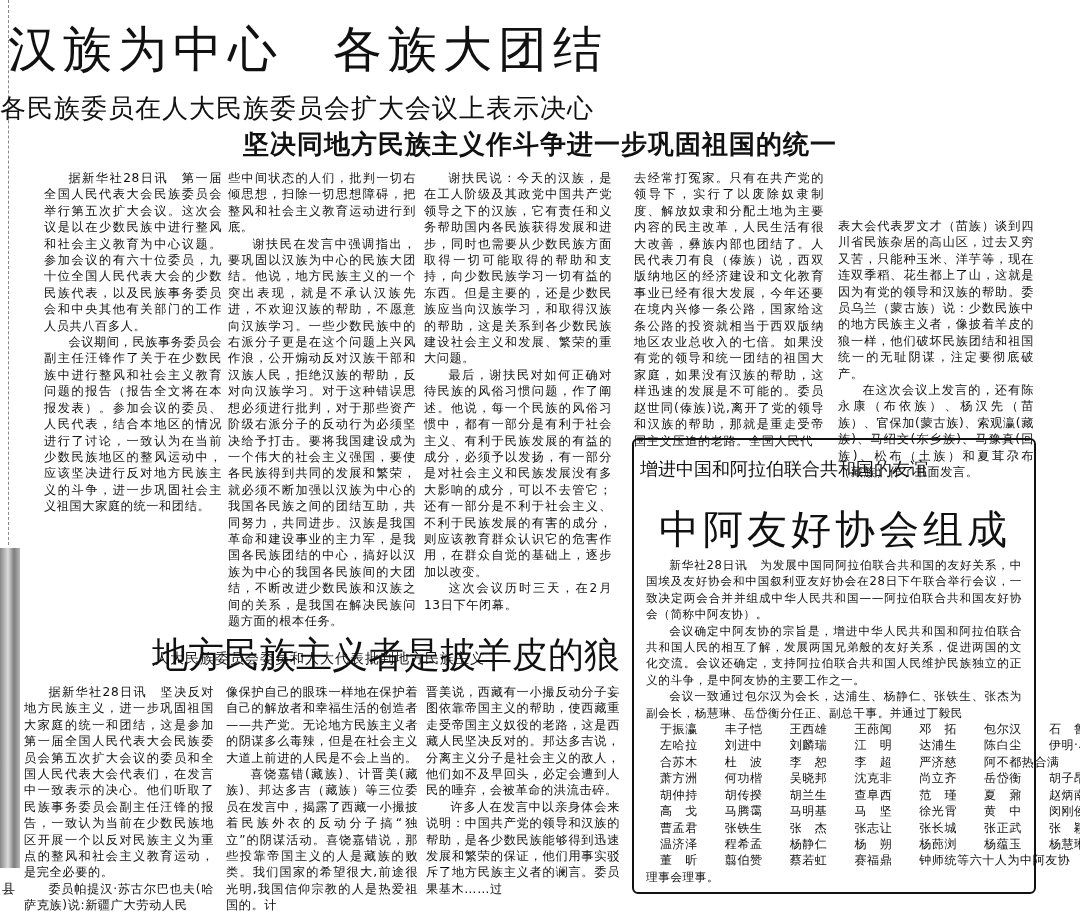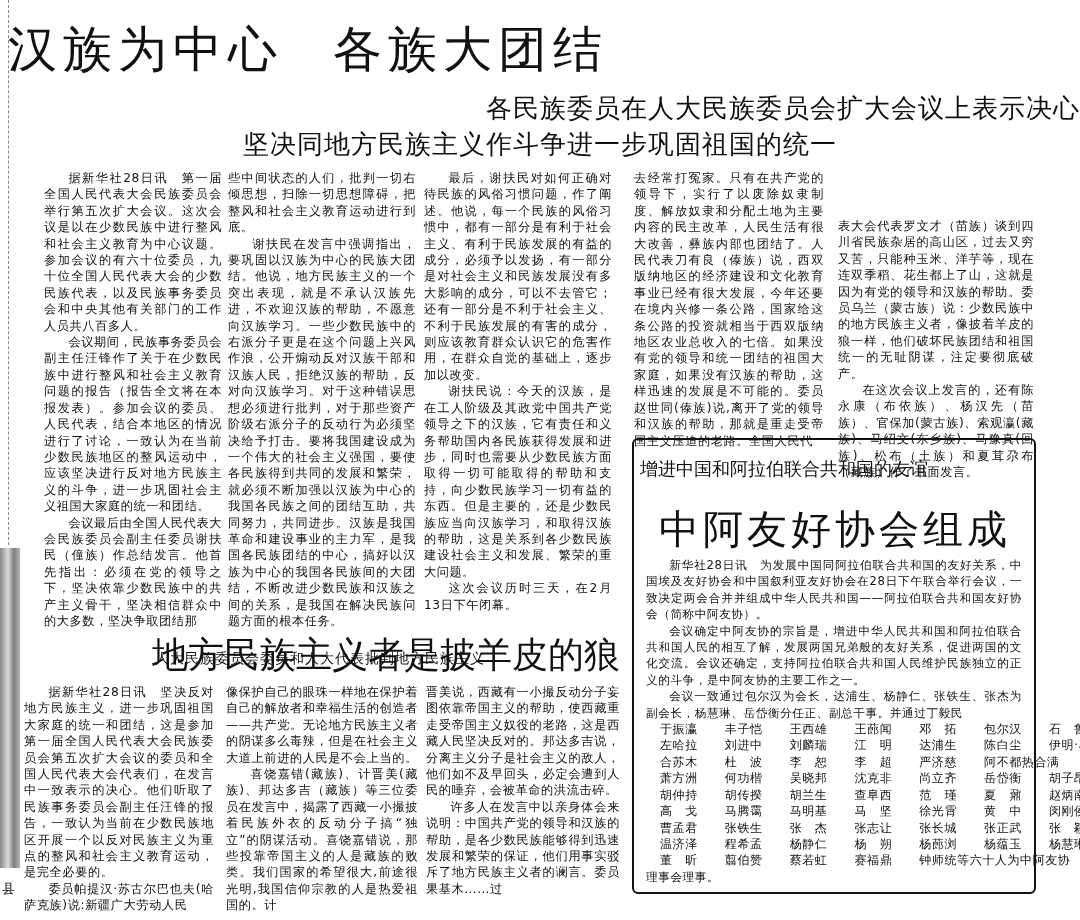--- a/index.html
+++ b/index.html
@@ -3,22 +3,22 @@
 <meta charset="utf-8">
 <style>
   html,body{margin:0;padding:0;background:#fff;}
   body{width:1080px;height:920px;position:relative;overflow:hidden;font-family:"DejaVu Sans",sans-serif;color:#111;}
   .abs{position:absolute;}
   .left-rule{left:8px;top:0;width:1px;height:545px;border-left:1px dashed #888;}
   .left-photo{left:0;top:548px;width:20px;height:320px;background:linear-gradient(90deg,#555,#ccc 40%,#444 70%,#999);opacity:.7;}
   .left-glyph{left:2px;top:880px;font-size:13px;}
   .headline{left:8px;top:12px;width:1080px;text-align:left;font-size:49px;letter-spacing:6px;font-weight:normal;line-height:76px;}
   .headline .sp{display:inline-block;width:50px;}
-  .sub1{left:0;top:90px;width:1080px;text-align:right;font-size:26px;line-height:36px;letter-spacing:1px;}
-  .sub2{left:0;top:126px;width:1080px;text-align:center;font-size:26px;line-height:36px;letter-spacing:1px;}
+  .sub1{left:0;top:90px;width:1080px;text-align:left;font-size:26px;line-height:36px;letter-spacing:1px;}
+  .sub2{left:0;top:126px;width:1080px;text-align:center;font-size:26px;line-height:36px;letter-spacing:1px;font-weight:bold;}
   .col{font-size:12.2px;line-height:16.4px;text-align:justify;letter-spacing:0.6px;}
   .col p{margin:0;text-indent:2em;}
   .col p.noind{text-indent:0;}
   .h2{left:20px;top:632px;width:600px;text-align:right;font-size:36px;line-height:46px;}
   .h2sub{left:20px;top:648px;width:600px;text-align:center;font-size:14px;line-height:20px;letter-spacing:1px;}
   .box{left:632px;top:438px;width:400px;height:452px;border:2px solid #111;border-radius:6px;}
   .box-kicker{left:640px;top:456px;width:390px;text-align:left;font-size:18px;line-height:26px;}
   .box-title{left:640px;top:504px;width:390px;text-align:center;font-size:40px;line-height:50px;letter-spacing:4px;}
   .names{font-size:12px;line-height:16.4px;}
   .names .row{display:flex;padding-left:14px;gap:27px;}
@@ -33,29 +33,28 @@
 
 <div class="abs headline">
   <span>汉族为中心</span><span class="sp"></span><span>各族大团结</span>
 </div>
 <div class="abs sub1">各民族委员在人大民族委员会扩大会议上表示决心</div>
 <div class="abs sub2">坚决同地方民族主义作斗争进一步巩固祖国的统一</div>
 
 <div class="abs col" style="left:44px;top:170px;width:178px;">
   <p>据新华社28日讯　第一届全国人民代表大会民族委员会举行第五次扩大会议。这次会议是以在少数民族中进行整风和社会主义教育为中心议题。参加会议的有六十位委员，九十位全国人民代表大会的少数民族代表，以及民族事务委员会和中央其他有关部门的工作人员共八百多人。</p>
   <p>会议期间，民族事务委员会副主任汪锋作了关于在少数民族中进行整风和社会主义教育问题的报告（报告全文将在本报发表）。参加会议的委员、人民代表，结合本地区的情况进行了讨论，一致认为在当前少数民族地区的整风运动中，应该坚决进行反对地方民族主义的斗争，进一步巩固社会主义祖国大家庭的统一和团结。</p>
-  <p>会议最后由全国人民代表大会民族委员会副主任委员谢扶民（僮族）作总结发言。他首先指出：必须在党的领导之下，坚决依靠少数民族中的共产主义骨干，坚决相信群众中的大多数，坚决争取团结那</p>
 </div>
 <div class="abs col" style="left:228px;top:170px;width:188px;">
   <p class="noind">些中间状态的人们，批判一切右倾思想，扫除一切思想障碍，把整风和社会主义教育运动进行到底。</p>
   <p>谢扶民在发言中强调指出，要巩固以汉族为中心的民族大团结。他说，地方民族主义的一个突出表现，就是不承认汉族先进，不欢迎汉族的帮助，不愿意向汉族学习。一些少数民族中的右派分子更是在这个问题上兴风作浪，公开煽动反对汉族干部和汉族人民，拒绝汉族的帮助，反对向汉族学习。对于这种错误思想必须进行批判，对于那些资产阶级右派分子的反动行为必须坚决给予打击。要将我国建设成为一个伟大的社会主义强国，要使各民族得到共同的发展和繁荣，就必须不断加强以汉族为中心的我国各民族之间的团结互助，共同努力，共同进步。汉族是我国革命和建设事业的主力军，是我国各民族团结的中心，搞好以汉族为中心的我国各民族间的大团结，不断改进少数民族和汉族之间的关系，是我国在解决民族问题方面的根本任务。</p>
 </div>
 <div class="abs col" style="left:424px;top:170px;width:188px;">
+  <p>谢扶民说：今天的汉族，是在工人阶级及其政党中国共产党领导之下的汉族，它有责任和义务帮助国内各民族获得发展和进步，同时也需要从少数民族方面取得一切可能取得的帮助和支持，向少数民族学习一切有益的东西。但是主要的，还是少数民族应当向汉族学习，和取得汉族的帮助，这是关系到各少数民族建设社会主义和发展、繁荣的重大问题。</p>
   <p>最后，谢扶民对如何正确对待民族的风俗习惯问题，作了阐述。他说，每一个民族的风俗习惯中，都有一部分是有利于社会主义、有利于民族发展的有益的成分，必须予以发扬，有一部分是对社会主义和民族发展没有多大影响的成分，可以不去管它；还有一部分是不利于社会主义、不利于民族发展的有害的成分，则应该教育群众认识它的危害作用，在群众自觉的基础上，逐步加以改变。</p>
-  <p>谢扶民说：今天的汉族，是在工人阶级及其政党中国共产党领导之下的汉族，它有责任和义务帮助国内各民族获得发展和进步，同时也需要从少数民族方面取得一切可能取得的帮助和支持，向少数民族学习一切有益的东西。但是主要的，还是少数民族应当向汉族学习，和取得汉族的帮助，这是关系到各少数民族建设社会主义和发展、繁荣的重大问题。</p>
   <p>这次会议历时三天，在2月13日下午闭幕。</p>
 </div>
 <div class="abs col" style="left:634px;top:170px;width:190px;">
   <p class="noind">去经常打冤家。只有在共产党的领导下，实行了以废除奴隶制度、解放奴隶和分配土地为主要内容的民主改革，人民生活有很大改善，彝族内部也团结了。人民代表刀有良（傣族）说，西双版纳地区的经济建设和文化教育事业已经有很大发展，今年还要在境内兴修一条公路，国家给这条公路的投资就相当于西双版纳地区农业总收入的七倍。如果没有党的领导和统一团结的祖国大家庭，如果没有汉族的帮助，这样迅速的发展是不可能的。委员赵世同(傣族)说,离开了党的领导和汉族的帮助，那就是重走受帝国主义压迫的老路。全国人民代</p>
 </div>
 <div class="abs col" style="left:838px;top:170px;width:196px;margin-top:48px;">
   <p class="noind">表大会代表罗文才（苗族）谈到四川省民族杂居的高山区，过去又穷又苦，只能种玉米、洋芋等，现在连双季稻、花生都上了山，这就是因为有党的领导和汉族的帮助。委员乌兰（蒙古族）说：少数民族中的地方民族主义者，像披着羊皮的狼一样，他们破坏民族团结和祖国统一的无耻阴谋，注定要彻底破产。</p>
   <p>在这次会议上发言的，还有陈永康（布依族）、杨汉先（苗族）、官保加(蒙古族)、索观瀛(藏族)、马绍文(东乡族)、马豫真(回族)、松布（土族）和夏茸尕布（藏族）作了书面发言。</p>
 </div>
 

